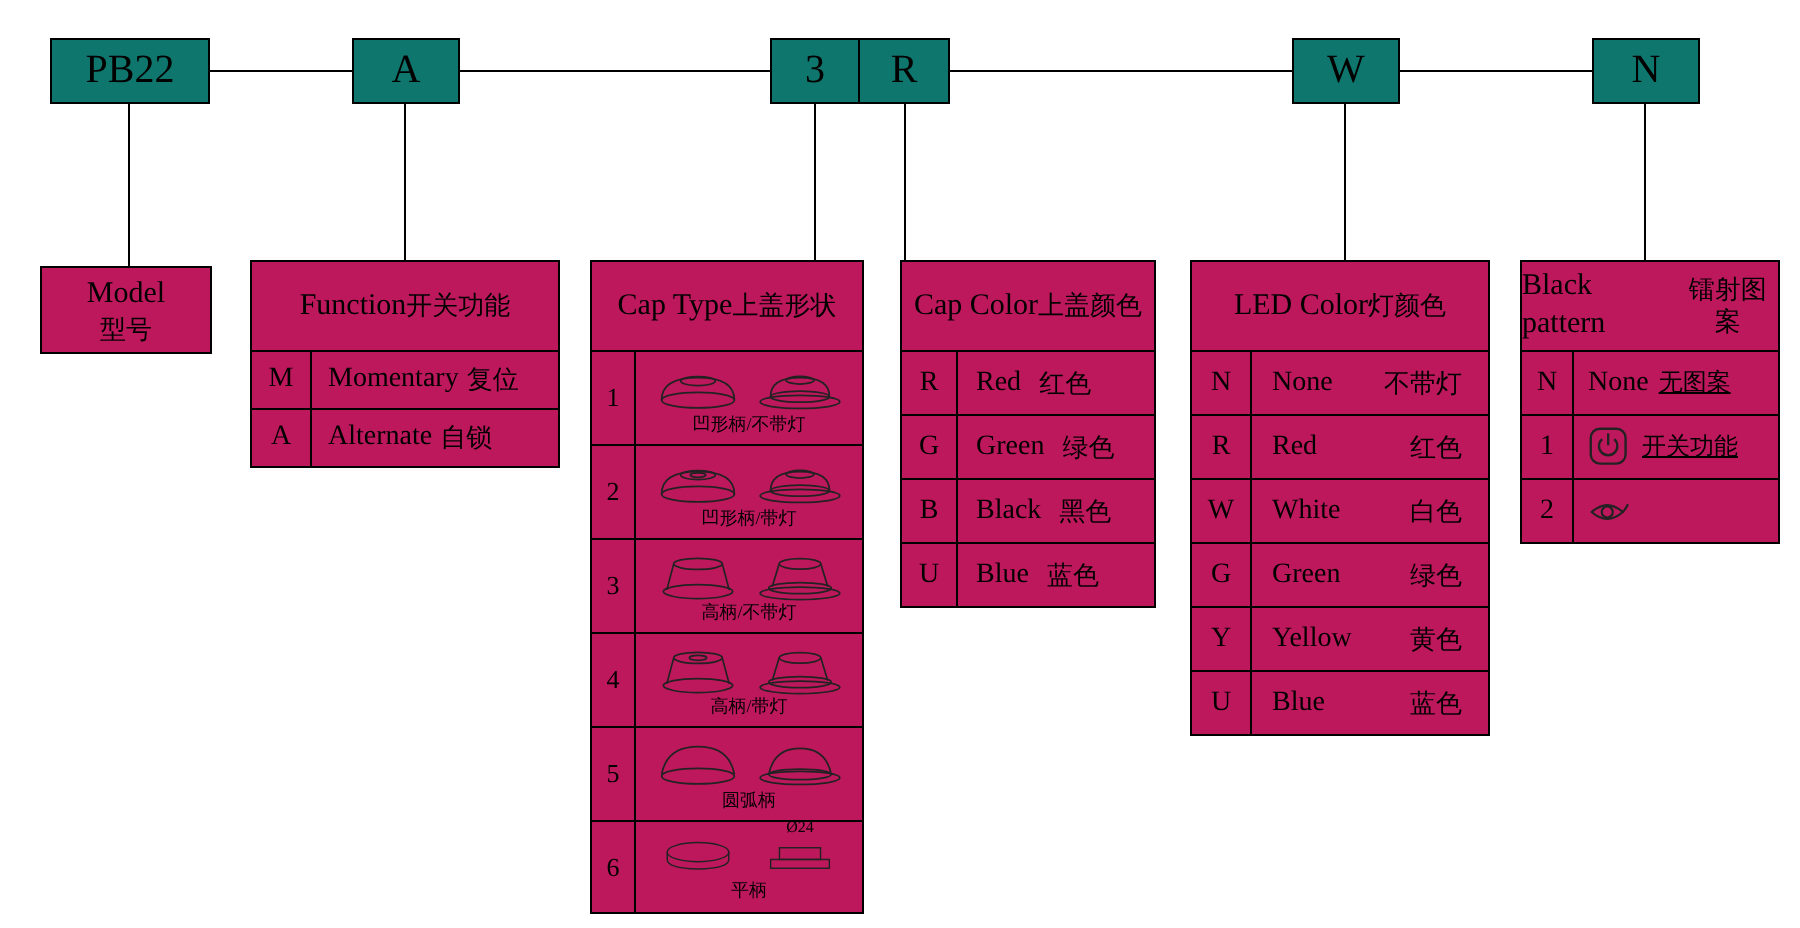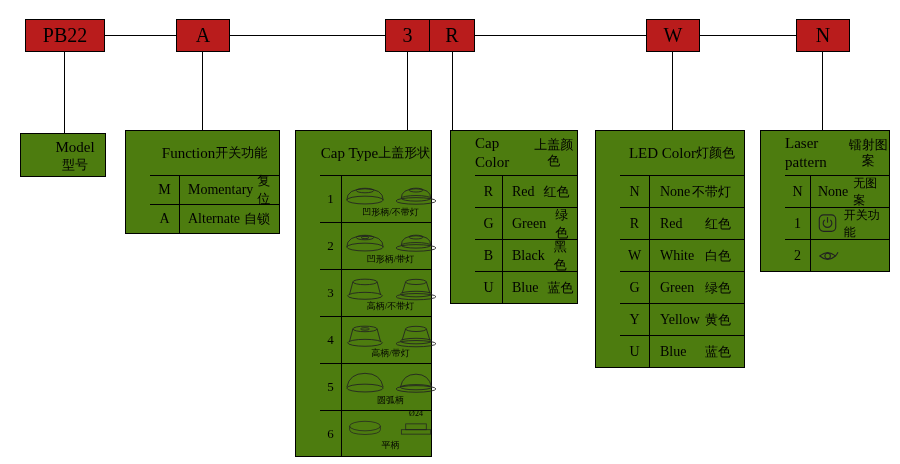--- a/index.html
+++ b/index.html
@@ -2,24 +2,24 @@
 <html><head>
 <meta charset="utf-8">
 <style>
   * { margin:0; padding:0; box-sizing:border-box; }
   body { font-family:"Liberation Serif","DejaVu Serif",serif; background:#fff; }
   #canvas { position:relative; width:900px; height:464px; background:#fff; overflow:hidden; }
 
   .hline { position:absolute; height:1px; background:#000; z-index:0; }
   .vline { position:absolute; width:1px;  background:#000; z-index:0; }
 
-  .codebox { position:absolute; border:1px solid #000; background:#b91c1c; z-index:2;
+  .codebox { position:absolute; border:1px solid #000; background:#0f766e; z-index:2;
              display:flex; align-items:center; justify-content:center; font-size:20px; }
 
-  .tbl { position:absolute; border:1px solid #000; background:#4d7c0f; z-index:1;padding-left:24px; }
+  .tbl { position:absolute; border:1px solid #000; background:#be185d; z-index:1; }
   .tbl-header { display:flex; align-items:center; justify-content:center; height:44px; }
   .t-en { font-size:15px; line-height:1.25; }
   .t-zh { font-size:13px; line-height:1.2;text-align:center; }
 
   .tbl-row { display:flex; border-top:1px solid #000; align-items:stretch; }
   .code-cell { display:flex; align-items:center; justify-content:center;
                border-right:1px solid #000; font-size:14px; flex:0 0 auto; }
   .label-cell { display:flex; align-items:center; flex:1; font-size:14px; }
   .zh { font-size:13px; }
 
@@ -49,21 +49,21 @@
   .cc .code-cell { width:28px; }
   .cc .label-cell { padding-left:9px; }
   .cc .zh { margin-left:9px; }
 
   .led .code-cell { width:30px; }
   .led .label-cell { padding-left:10px; }
   .led .zh { margin-left:auto; margin-right:13px; }
 
   .lz .code-cell { width:26px; }
   .lz .label-cell { padding-left:7px; }
-  .lz .zh { margin-left:5px; font-size:12px; }
+  .lz .zh { margin-left:5px; font-size:12px;text-decoration:underline; }
   .laser-icon { width:22px; height:22px; display:block; }
 </style>
 </head>
 <body>
 
 <svg width="0" height="0" style="position:absolute">
   <defs>
     <g id="g-cap-low" fill="none" stroke="#222">
       <path d="M4 22 Q4 9 25 9 Q46 9 46 22"></path>
       <ellipse cx="25" cy="22" rx="21" ry="4.5"></ellipse>
@@ -346,21 +346,21 @@
       <div class="code-cell">U</div>
       <div class="label-cell">
           <span>Blue</span>
           <span class="zh">蓝色</span>
         </div>
     </div>
   </div>
 
   <div class="tbl lz" style="left:760px; top:130px; width:130px;">
     <div class="tbl-header">
-      <div class="t-en">Laser pattern</div>
+      <div class="t-en">Black pattern</div>
       <div class="t-zh">镭射图案</div>
     </div>
     <div class="tbl-row">
       <div class="code-cell">N</div>
       <div class="label-cell">
         <span>None</span>
         <span class="zh">无图案</span>
       </div>
     </div>
     <div class="tbl-row">

